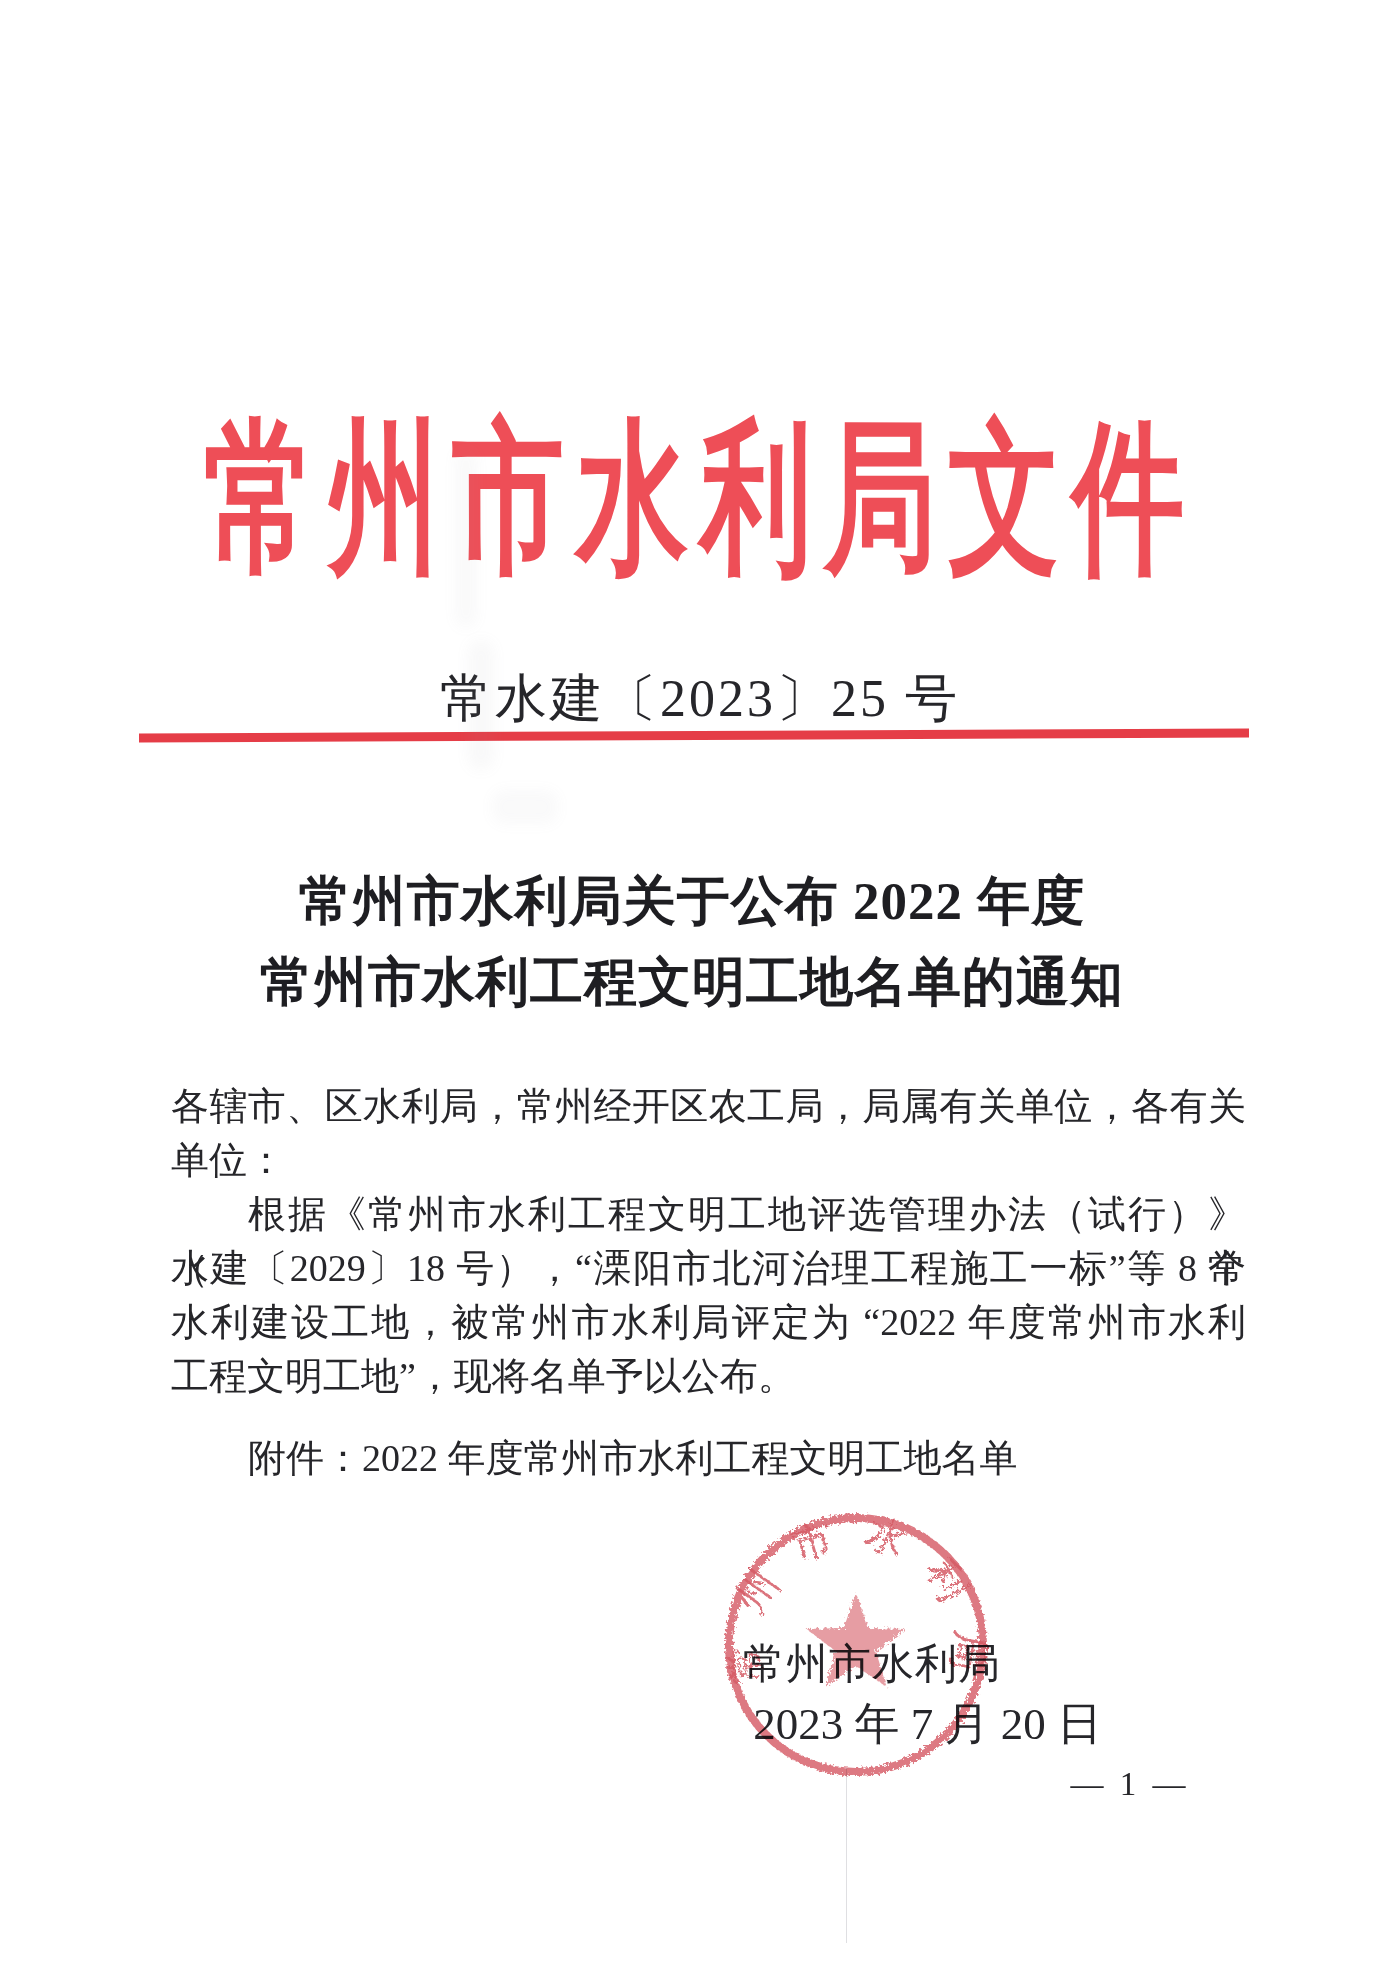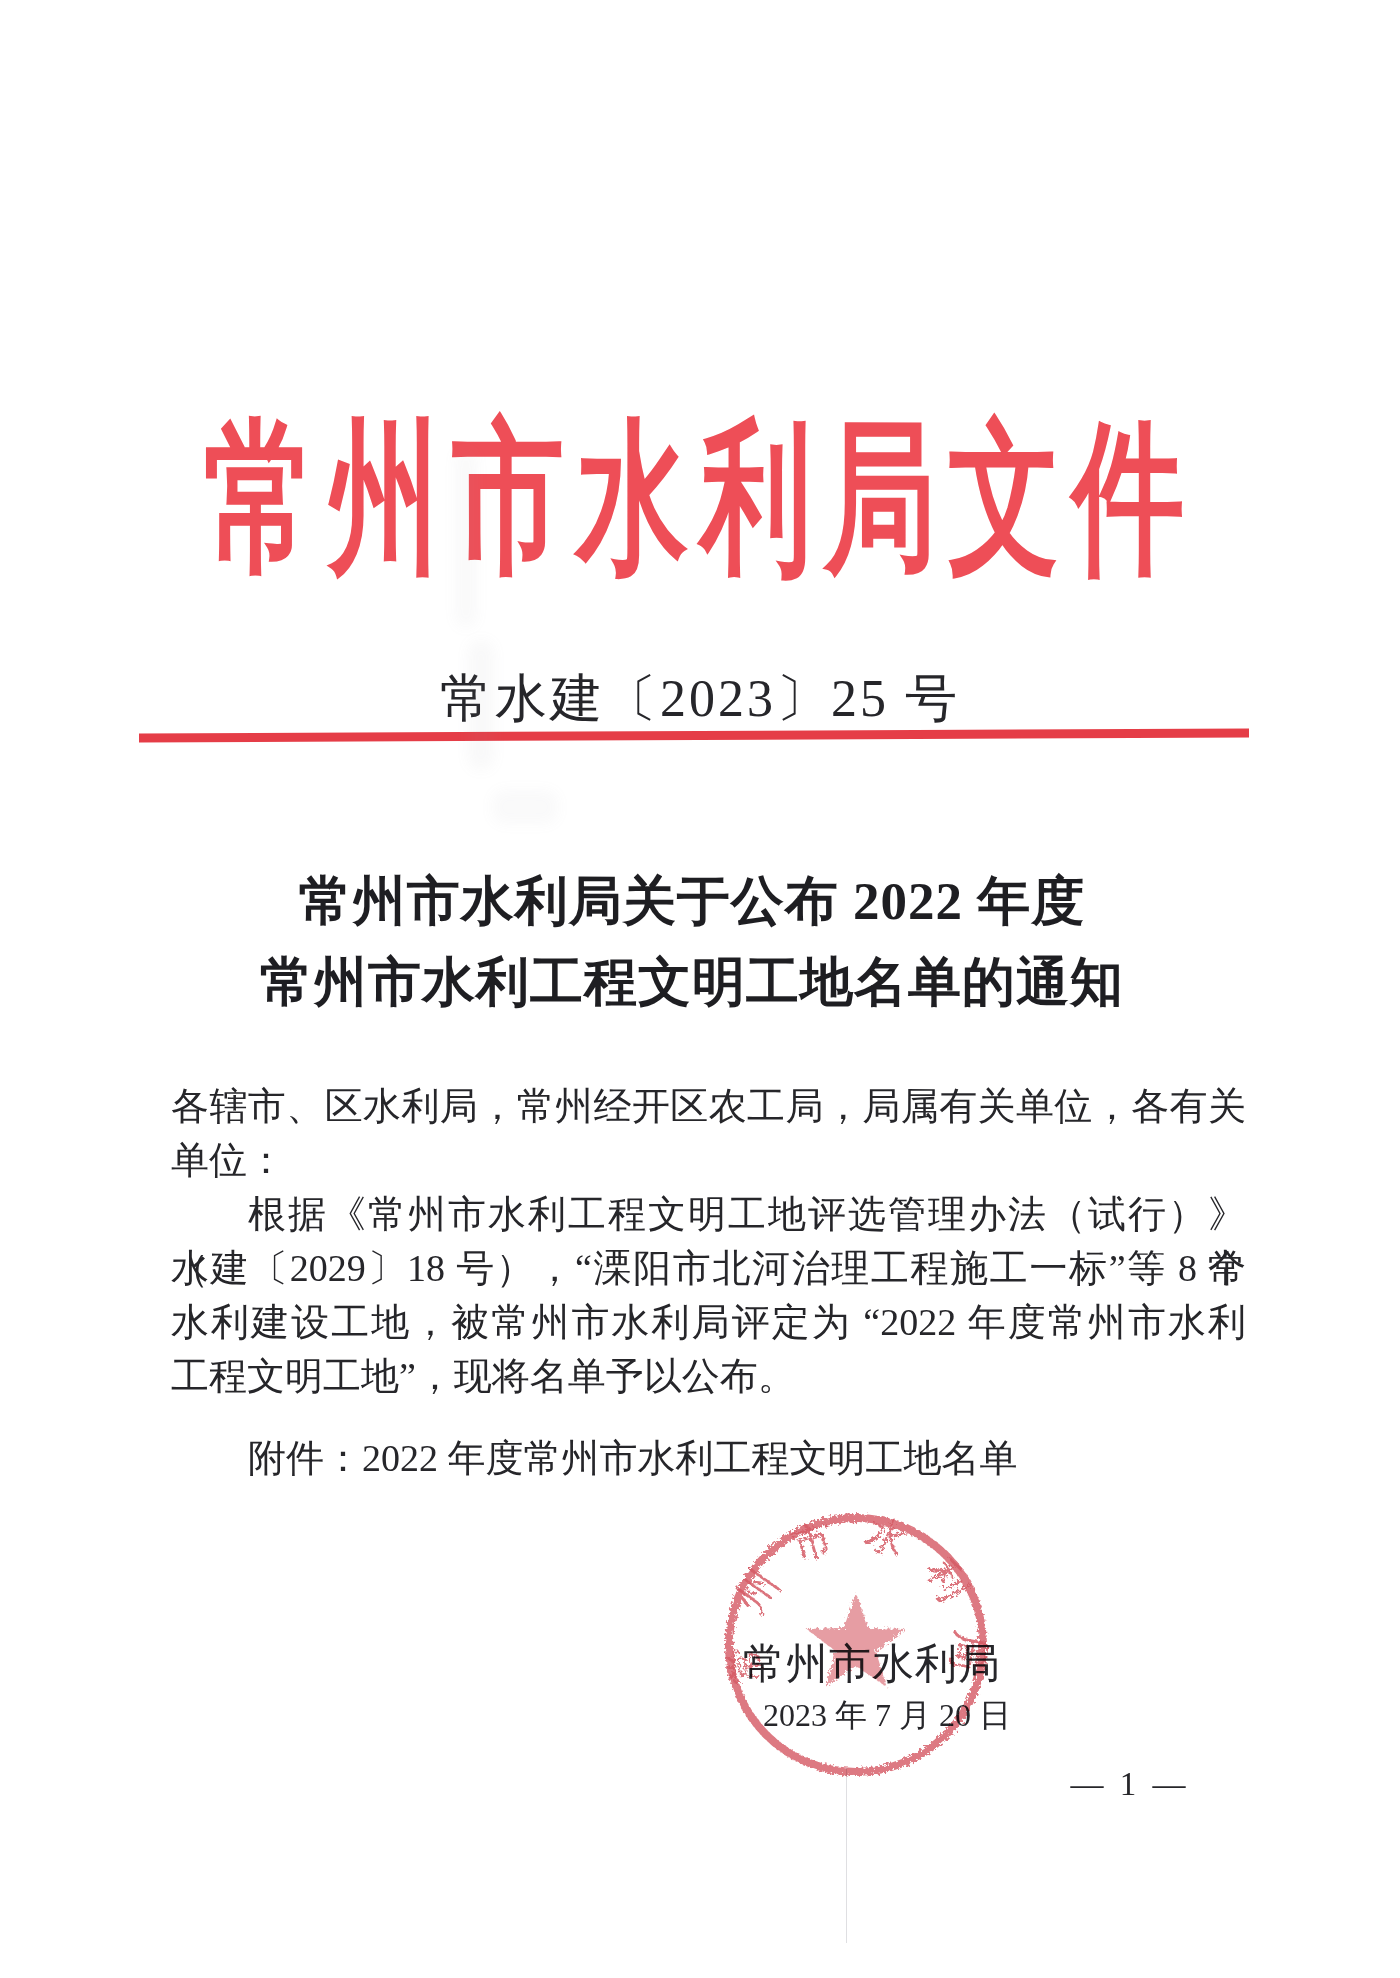--- a/index.html
+++ b/index.html
@@ -81,22 +81,22 @@
     text-align: center;
     font-size: 42px;
     letter-spacing: 1px;
     color: #26262a;
     z-index: 2;
     white-space: nowrap;
   }
   .sign-date {
     position: absolute;
     top: 1694px; left: 672px; width: 430px;
-    text-align: center;
-    font-size: 32px;
+    text-align: right;
+    font-size: 45px;
     color: #26262a;
     z-index: 2;
     white-space: nowrap;
   }
 
   
   .seal {
     position: absolute;
     top: 1505px; left: 716px;
     width: 280px; height: 280px;

